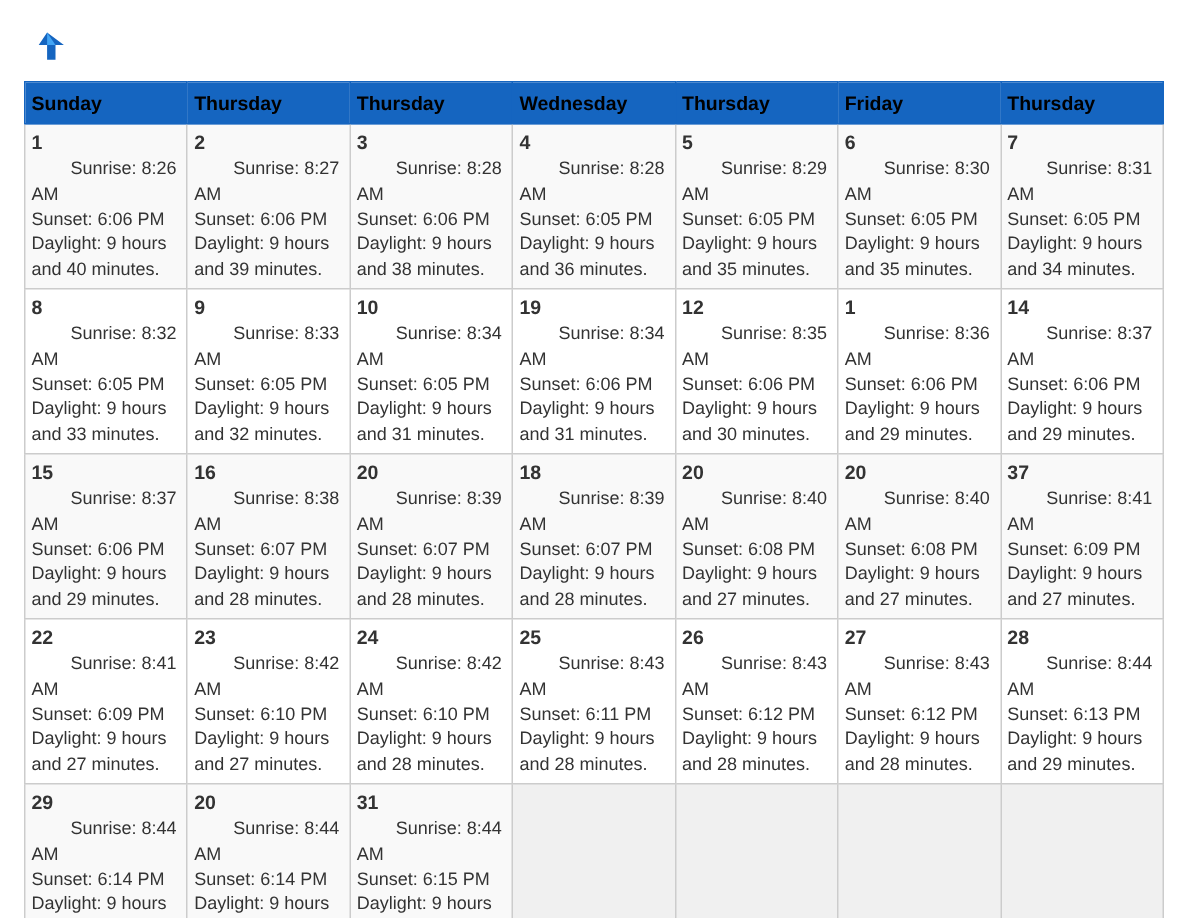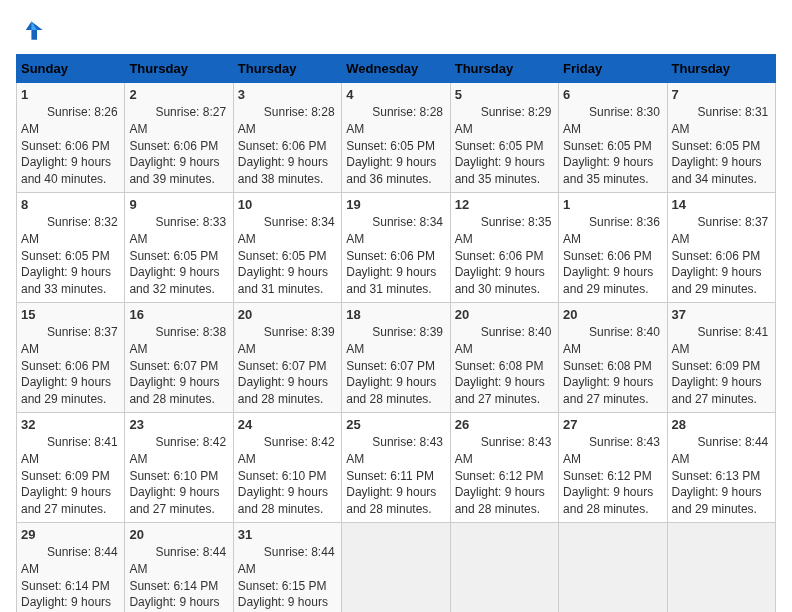--- a/index.html
+++ b/index.html
@@ -207,21 +207,21 @@
         <span class="day-num">20</span>
         <span class="day-info">Sunrise: 8:40 AM<br>Sunset: 6:08 PM<br>Daylight: 9 hours and 27 minutes.</span>
       </td>
         <td>
         <span class="day-num">37</span>
         <span class="day-info">Sunrise: 8:41 AM<br>Sunset: 6:09 PM<br>Daylight: 9 hours and 27 minutes.</span>
       </td>
       </tr>
       <tr>
         <td>
-        <span class="day-num">32</span>
+        <span class="day-num">22</span>
         <span class="day-info">Sunrise: 8:41 AM<br>Sunset: 6:09 PM<br>Daylight: 9 hours and 27 minutes.</span>
       </td>
         <td>
         <span class="day-num">23</span>
         <span class="day-info">Sunrise: 8:42 AM<br>Sunset: 6:10 PM<br>Daylight: 9 hours and 27 minutes.</span>
       </td>
         <td>
         <span class="day-num">24</span>
         <span class="day-info">Sunrise: 8:42 AM<br>Sunset: 6:10 PM<br>Daylight: 9 hours and 28 minutes.</span>
       </td>

